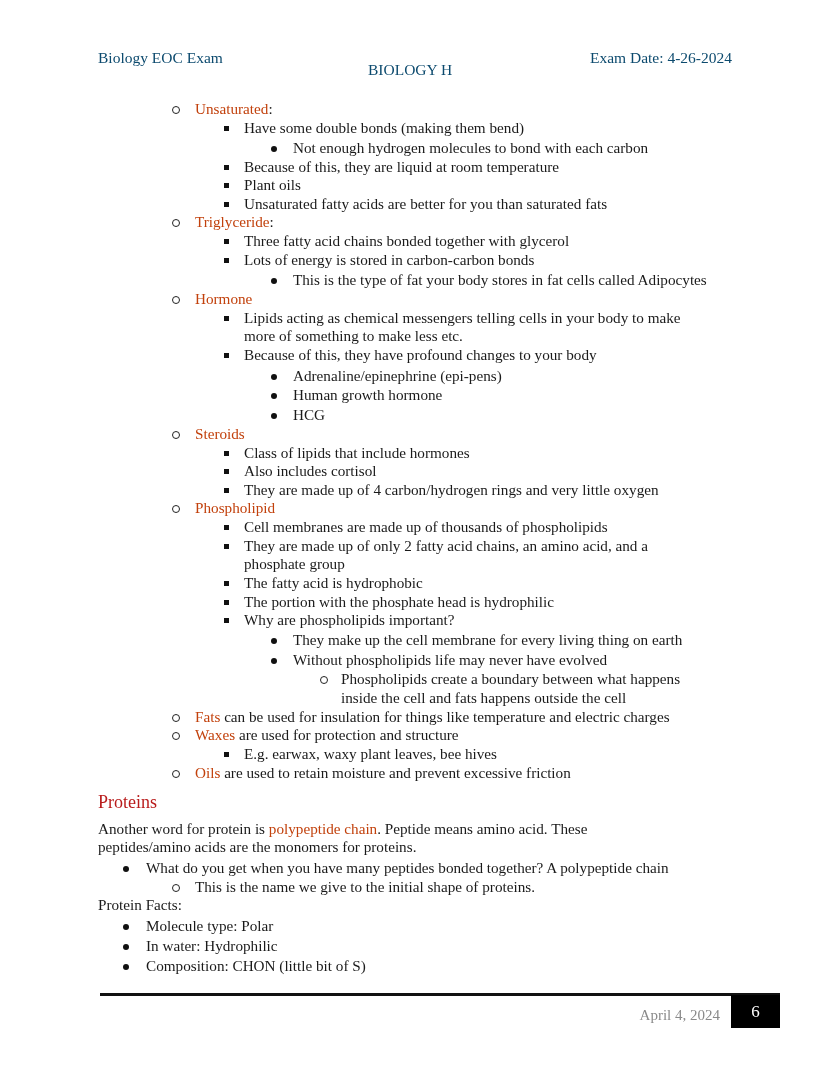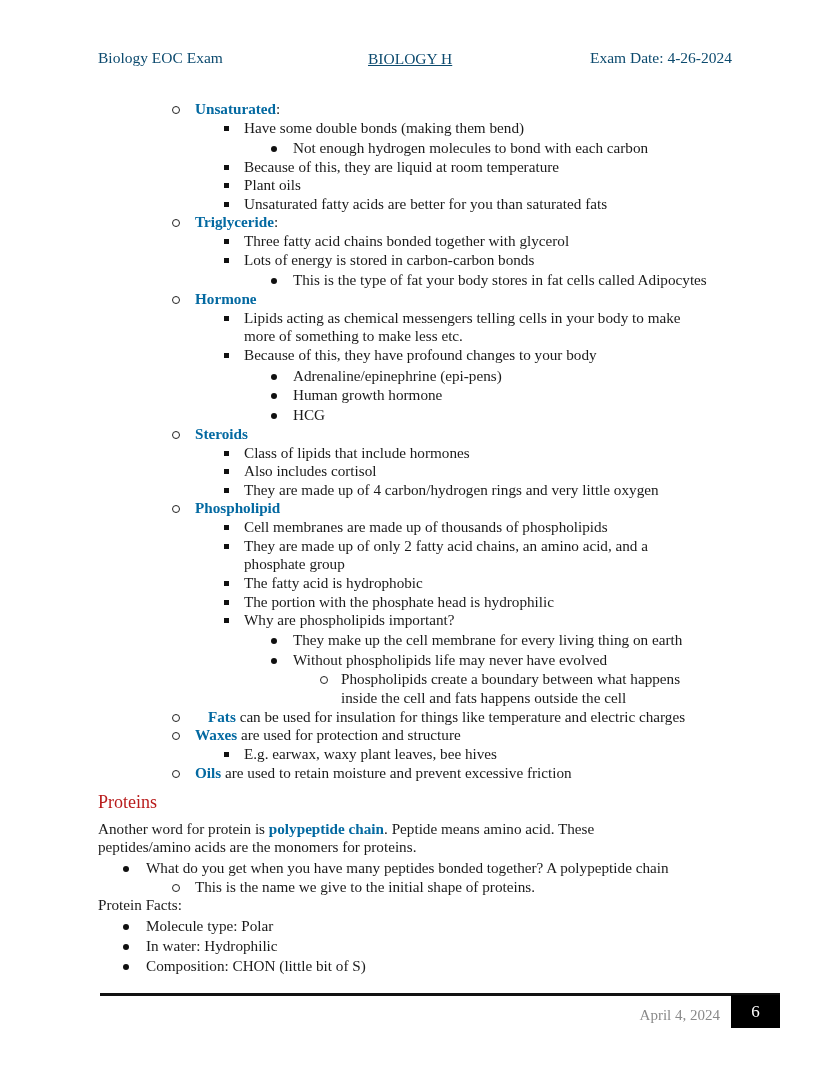--- a/index.html
+++ b/index.html
@@ -6,40 +6,40 @@
   body {
     width: 828px; height: 1071px; position: relative; overflow: hidden;
     font-family: "Liberation Serif", "DejaVu Serif", serif;
     color: #1a1a1a;
   }
   .header {
     position: absolute; top: 49px; left: 98px; width: 634px; height: 22px;
     font-size: 15.5px; color: #0c4a6e;
   }
   .header .left { position: absolute; left: 0; top: 0; }
-  .header .center { position: absolute; left: 270px; top: 1px; text-decoration: underline; }
+  .header .center { position: absolute; left: 270px; top: 12px; }
   .header .right { position: absolute; right: 0; top: 0; }
 
   .line {
     position: absolute; font-size: 15.2px; line-height: 19px; white-space: nowrap;
   }
   .bullet { position: absolute; font-size: 15px; line-height: 19px; }
   .circ::before {
     content: ""; display: inline-block; width: 6px; height: 6px;
     border: 1.4px solid #222; border-radius: 50%; vertical-align: middle;
   }
   .sq::before {
     content: ""; display: inline-block; width: 5px; height: 5px; background: #111;
     vertical-align: middle;
   }
   .dot::before {
     content: ""; display: inline-block; width: 6px; height: 6px; background: #111;
     border-radius: 50%; vertical-align: middle;
   }
-  b { font-weight: bold; color: #0369a1; }
+  b { font-weight: normal; color: #c2410c; }
 
   .section-title {
     position: absolute; left: 98px; top: 792px; font-size: 18px; color: #b91c1c;
   }
   .footer-rule {
     position: absolute; left: 100px; top: 993px; width: 680px; height: 3px; background: #111;
   }
   .footer-date {
     position: absolute; right: 108px; top: 1007px; font-size: 15px; color: #8a8a8a;
   }
@@ -117,21 +117,21 @@
 <div class="line" style="left:244px;top:610px">Why are phospholipids important?</div>
 <span class="bullet dot" style="left:271px;top:630px"></span>
 <div class="line" style="left:293px;top:630px">They make up the cell membrane for every living thing on earth</div>
 <span class="bullet dot" style="left:271px;top:650px"></span>
 <div class="line" style="left:293px;top:650px">Without phospholipids life may never have evolved</div>
 <span class="bullet circ" style="left:320px;top:669px"></span>
 <div class="line" style="left:341px;top:669px">Phospholipids create a boundary between what happens</div>
 <div class="line" style="left:341px;top:688px">inside the cell and fats happens outside the cell</div>
 
 <span class="bullet circ" style="left:172px;top:707px"></span>
-<div class="line" style="left:208px;top:707px"><b>Fats</b><span> can be used for insulation for things like temperature and electric charges</span></div>
+<div class="line" style="left:195px;top:707px"><b>Fats</b><span> can be used for insulation for things like temperature and electric charges</span></div>
 <span class="bullet circ" style="left:172px;top:725px"></span>
 <div class="line" style="left:195px;top:725px"><b>Waxes</b><span> are used for protection and structure</span></div>
 <span class="bullet sq" style="left:224px;top:744px"></span>
 <div class="line" style="left:244px;top:744px">E.g. earwax, waxy plant leaves, bee hives</div>
 <span class="bullet circ" style="left:172px;top:763px"></span>
 <div class="line" style="left:195px;top:763px"><b>Oils</b><span> are used to retain moisture and prevent excessive friction</span></div>
 
 <div class="section-title">Proteins</div>
 <div class="line" style="left:98px;top:819px"><span>Another word for protein is </span><b>polypeptide chain</b><span>. Peptide means amino acid. These</span></div>
 <div class="line" style="left:98px;top:837px">peptides/amino acids are the monomers for proteins.</div>

